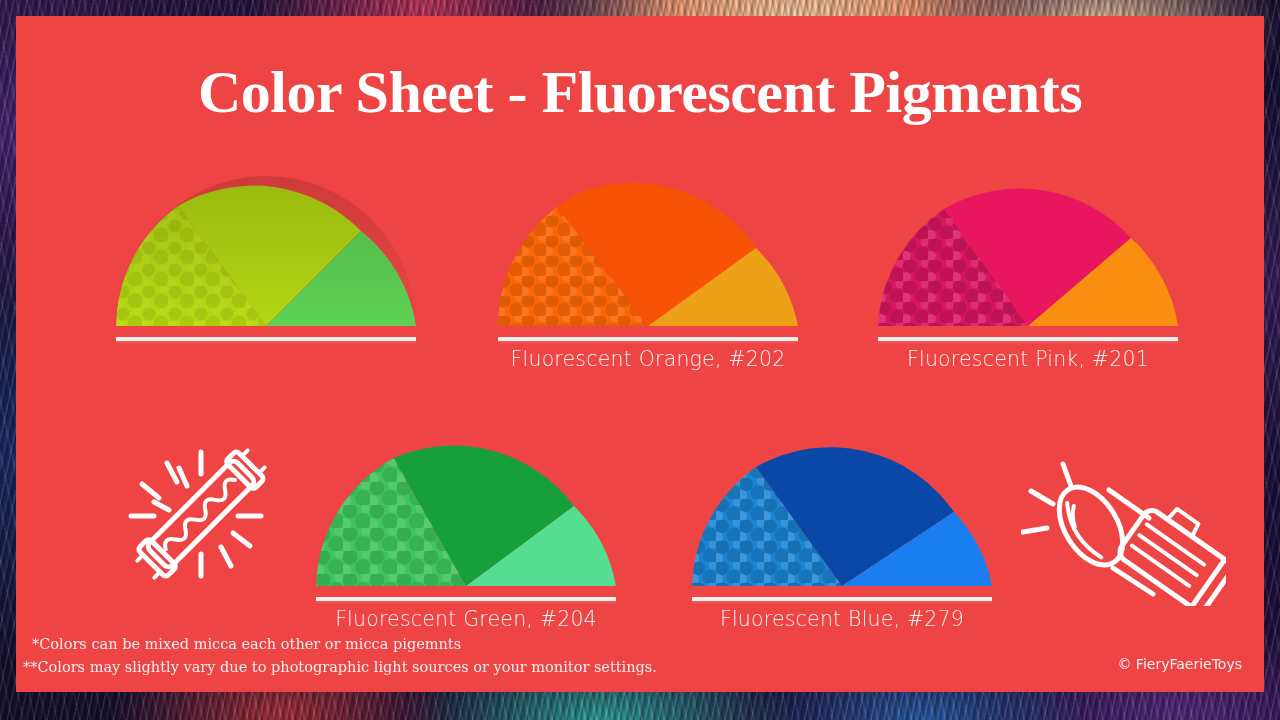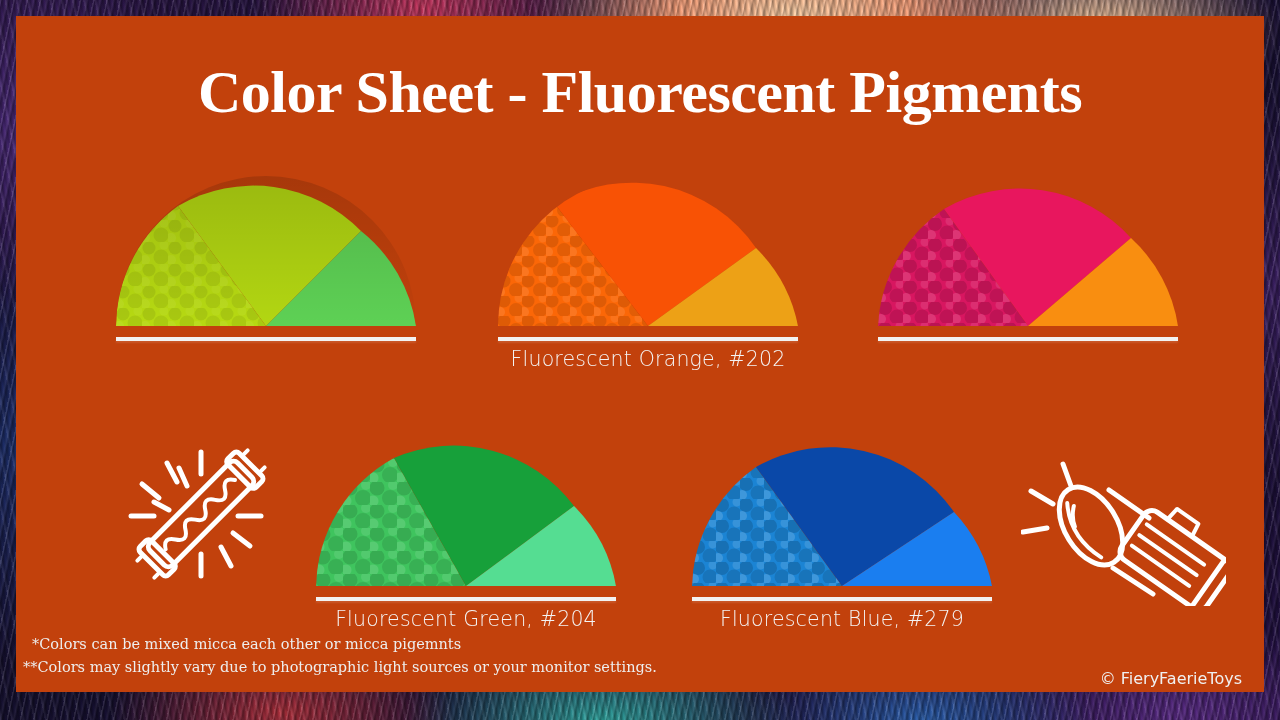--- a/index.html
+++ b/index.html
@@ -46,21 +46,21 @@
       linear-gradient(160deg, #2a1545 0%, #1b1038 35%, #151030 60%, #241046 100%);
   }
 
   
   .panel {
     position: absolute;
     left: 16px;
     top: 16px;
     width: 1248px;
     height: 676px;
-    background: #c2410c;
+    background: #ef4444;
   }
 
   
   .title {
     position: absolute;
     left: 0;
     top: 42px;
     width: 1248px;
     text-align: center;
     color: #ffffff;
@@ -143,24 +143,24 @@
     color: #eeeeee;
     font-family: "DejaVu Serif", serif;
     font-size: 14.5px;
     line-height: 1.55;
     text-align: left;
   }
   .footnote-2 { margin-left: -9px; }
   .credit {
     position: absolute;
     right: 22px;
-    bottom: 4px;
+    bottom: 20px;
     color: #f0f0f0;
     font-family: "DejaVu Sans", sans-serif;
-    font-size: 16px;
+    font-size: 14px;
     white-space: nowrap;
   }
 </style>
 </head>
 <body>
 
 <div id="sheet">
 
   <div class="border-art"></div>
 
@@ -242,20 +242,21 @@
             </defs>
             <g clip-path="url(#clipP)">
               <path d="M150,150 L0,150 A150,150 0 0 1 66,33 Z" fill="#d81660"></path>
               <path d="M150,150 L66,33 A150,150 0 0 1 253,62 Z" fill="#e8165e"></path>
               <path d="M150,150 L253,62 A150,150 0 0 1 300,150 Z" fill="#f98e10"></path>
               <path d="M150,150 L0,150 A150,150 0 0 1 66,33 Z" fill="url(#bubP)" opacity=".95"></path>
             </g>
           </svg>
         </div>
         <div class="rule"></div>
+        <div class="swatch-label">Fluorescent Pink, #201</div>
       </div>
     </div>
 
     <div class="row" id="row-bottom">
 
       <div class="swatch" id="swatch-green">
         <div class="dome-wrap">
           <svg class="dome" viewBox="0 0 300 152">
             <defs>
               <clipPath id="clipG">

